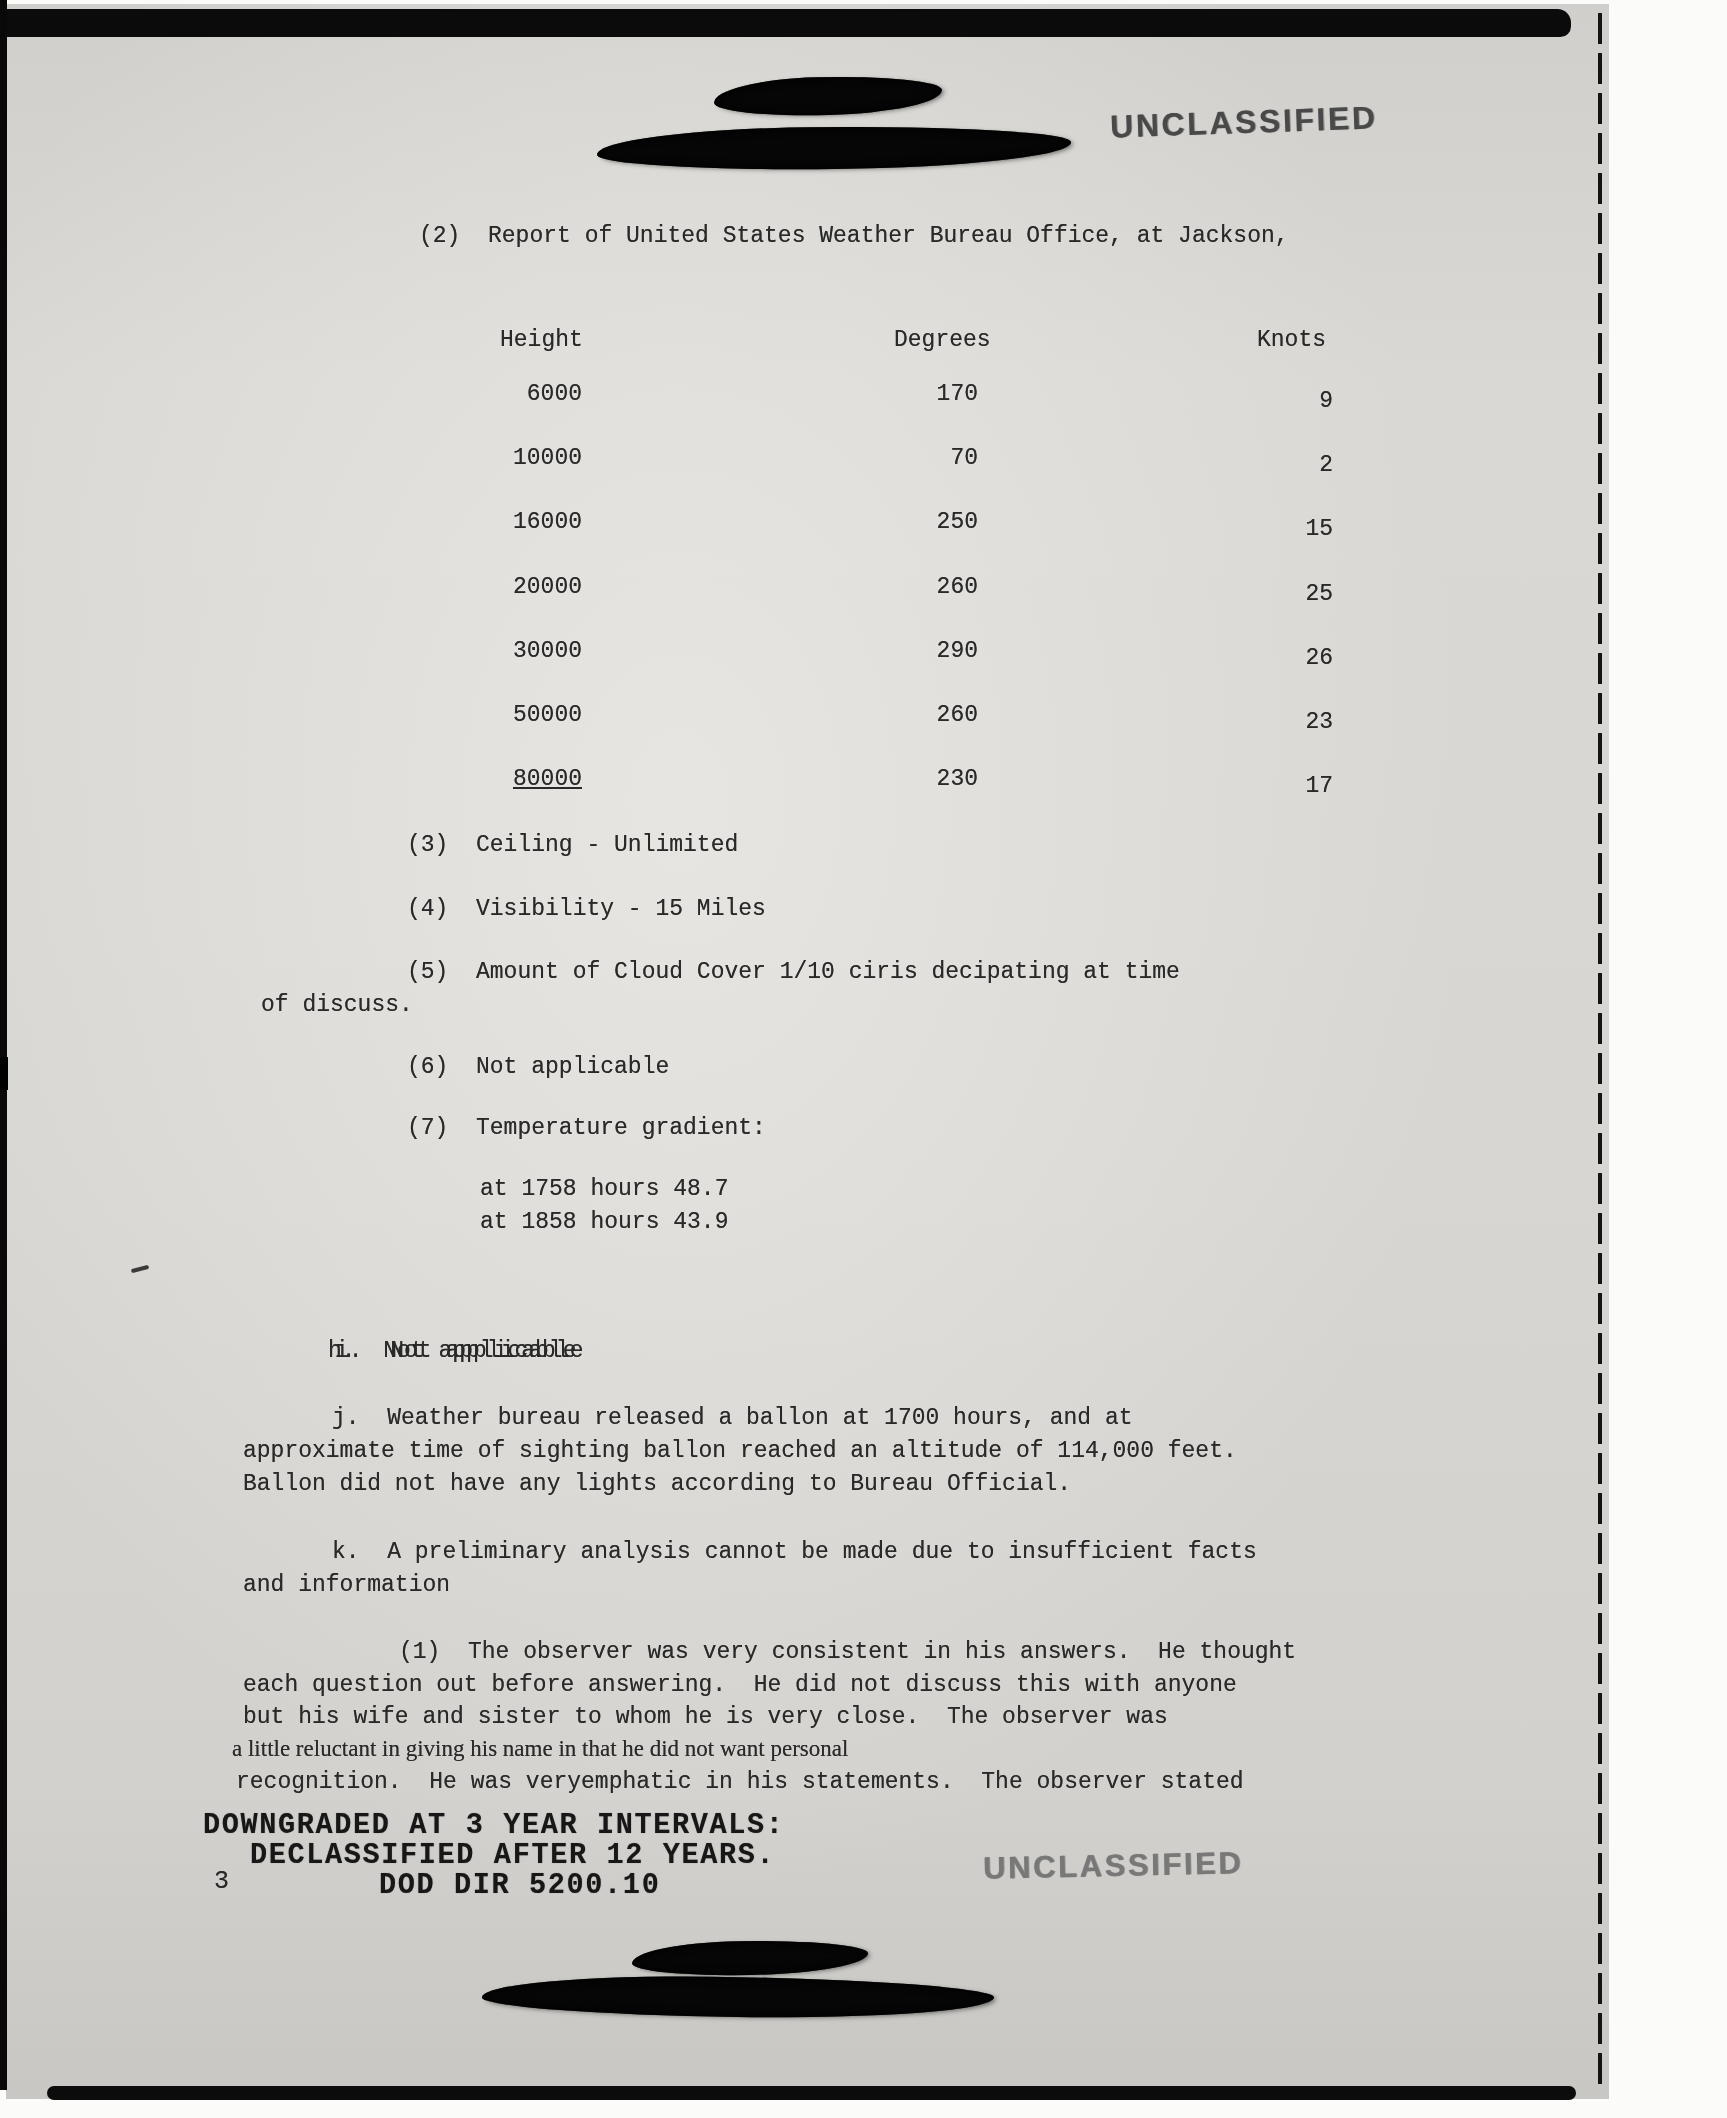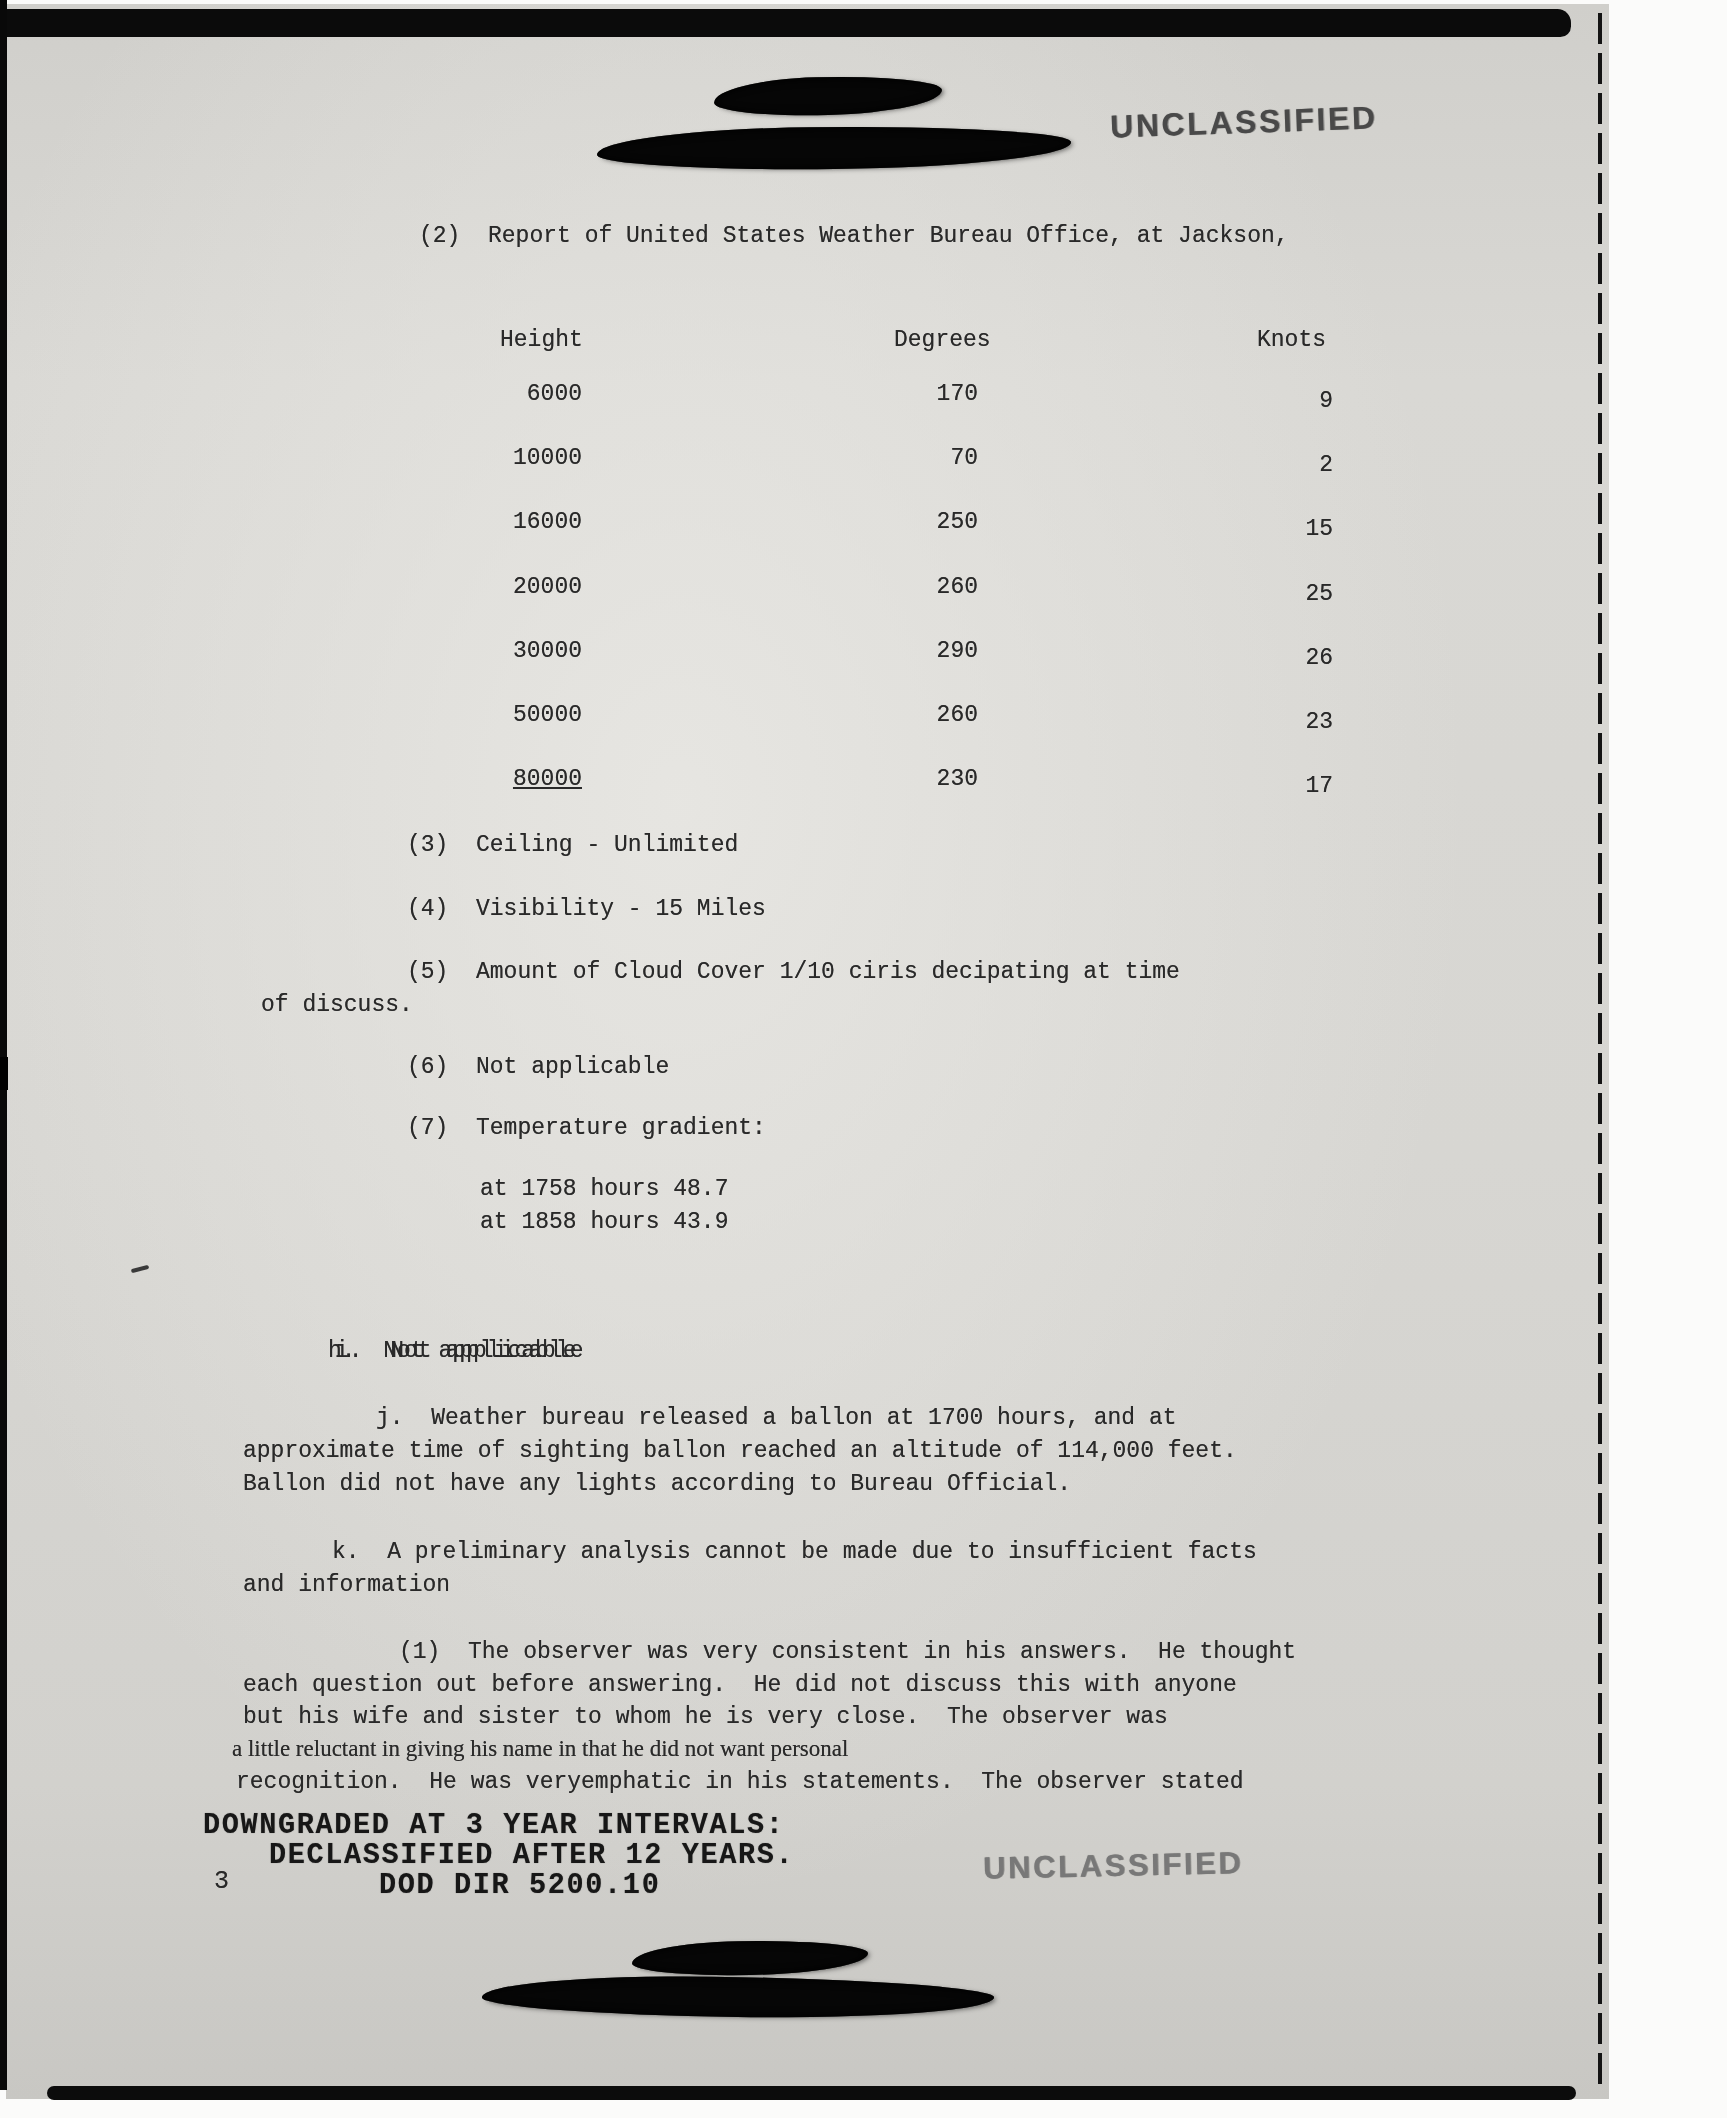--- a/index.html
+++ b/index.html
@@ -117,35 +117,35 @@
   <div class="tw" style="left:407px; top:957px;">(5)  Amount of Cloud Cover 1/10 ciris decipating at time</div>
   <div class="tw" style="left:261px; top:990px;">of discuss.</div>
   <div class="tw" style="left:407px; top:1052px;">(6)  Not applicable</div>
   <div class="tw" style="left:407px; top:1113px;">(7)  Temperature gradient:</div>
   <div class="tw" style="left:480px; top:1174px;">at 1758 hours 48.7</div>
   <div class="tw" style="left:480px; top:1207px;">at 1858 hours 43.9</div>
 
   <div class="tw" style="left:328px; top:1336px;text-align:center;">h.  Not applicable</div>
   <div class="tw" style="left:335px; top:1336px;">i.  Not applicable</div>
 
-  <div class="tw" style="left:332px; top:1403px;margin-left:44px;">j.  Weather bureau released a ballon at 1700 hours, and at</div>
+  <div class="tw" style="left:332px; top:1403px;">j.  Weather bureau released a ballon at 1700 hours, and at</div>
   <div class="tw" style="left:243px; top:1436px;">approximate time of sighting ballon reached an altitude of 114,000 feet.</div>
   <div class="tw" style="left:243px; top:1469px;">Ballon did not have any lights according to Bureau Official.</div>
 
   <div class="tw" style="left:332px; top:1537px;">k.  A preliminary analysis cannot be made due to insufficient facts</div>
   <div class="tw" style="left:243px; top:1570px;">and information</div>
 
   <div class="tw" style="left:399px; top:1637px;">(1)  The observer was very consistent in his answers.  He thought</div>
   <div class="tw" style="left:243px; top:1670px;">each question out before answering.  He did not discuss this with anyone</div>
   <div class="tw" style="left:243px; top:1702px;">but his wife and sister to whom he is very close.  The observer was</div>
   <div class="tw" style="left:232px; top:1734px;font-family:Liberation Serif, serif;">a little reluctant in giving his name in that he did not want personal</div>
   <div class="tw" style="left:236px; top:1767px;">recognition.  He was veryemphatic in his statements.  The observer stated</div>
 
   <div class="footer-tw" style="left:203px; top:1809px;">DOWNGRADED AT 3 YEAR INTERVALS:</div>
-  <div class="footer-tw" style="left:250px; top:1839px;margin-left:19px;">DECLASSIFIED AFTER 12 YEARS.</div>
+  <div class="footer-tw" style="left:250px; top:1839px;">DECLASSIFIED AFTER 12 YEARS.</div>
   <div class="footer-tw" style="left:379px; top:1869px;">DOD DIR 5200.10</div>
   <div class="tw" style="left:214px; top:1867px; font-size:25px;">3</div>
 
   <div class="stamp stamp-bottom">UNCLASSIFIED</div>
   <div class="redact" style="left:632px; top:1941px; width:236px; height:34px; transform:rotate(-1deg);"></div>
   <div class="redact" style="left:482px; top:1977px; width:512px; height:40px; transform:rotate(0.8deg);"></div>
 
 </div>
 
 

